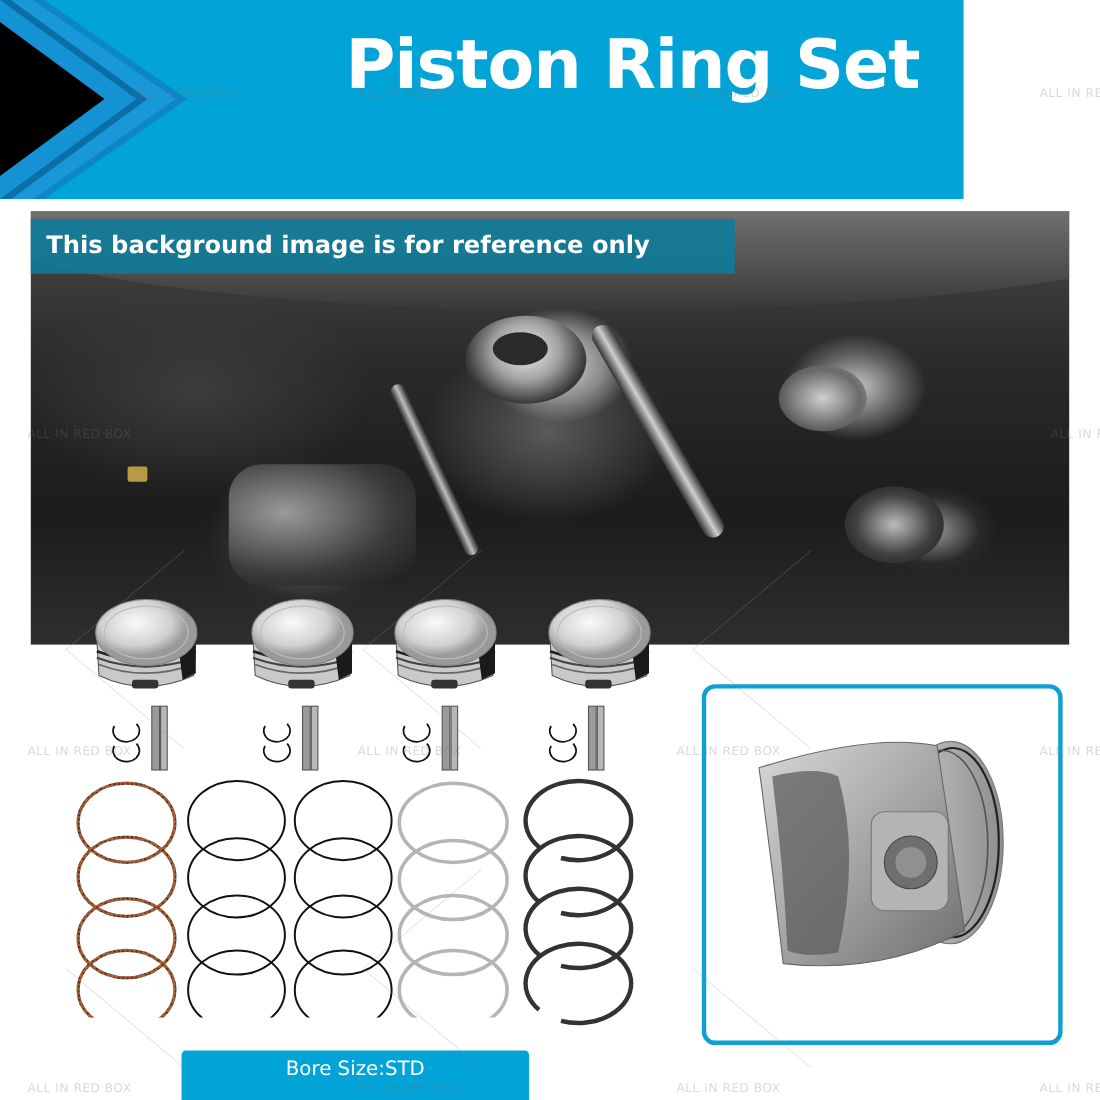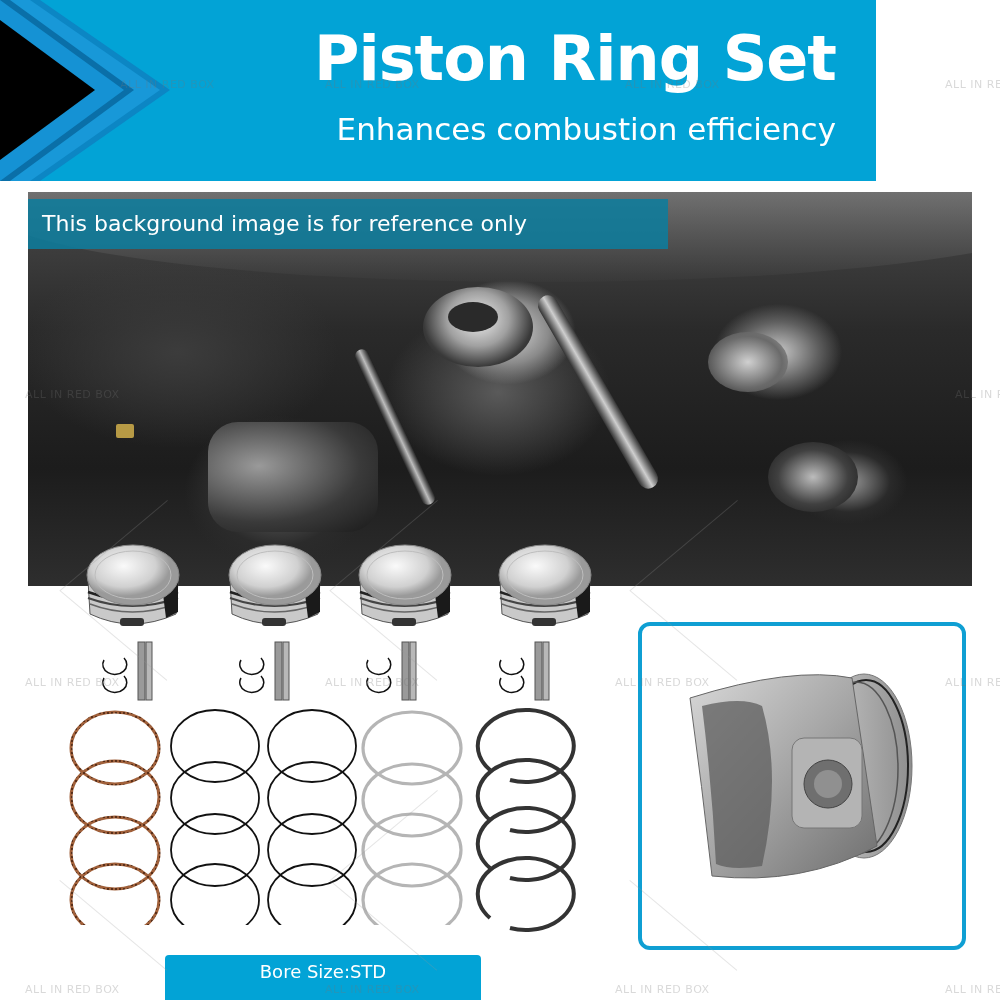--- a/index.html
+++ b/index.html
@@ -21,21 +21,21 @@
       radial-gradient(ellipse 70px 50px at 820px 290px, #9a9a9a 0%, #2a2a2a 60%, transparent 85%),
       radial-gradient(ellipse 110px 90px at 250px 300px, #6b6b6b 0%, #2b2b2b 60%, transparent 85%),
       radial-gradient(ellipse 200px 120px at 150px 160px, #3c3c3c 0%, transparent 80%),
       linear-gradient(180deg, #4a4a4a 0%, #2a2a2a 35%, #1c1c1c 70%, #2e2e2e 100%);
   }
   .photo .hood { position: absolute; left: -40px; top: -60px; width: 1100px; height: 150px; border-radius: 50%;
     background: linear-gradient(180deg, #bfbfbf 0%, #6f6f6f 60%, #3a3a3a 100%); opacity: .6; }
   .photo .cap { position: absolute; border-radius: 50%; }
   .photo .pipe { position: absolute; border-radius: 30px; }
   .ref-banner { position: absolute; left: 28px; top: 199px; width: 640px; height: 50px;
-    background: rgba(14,124,156,0.88); color: #fff; font-weight: normal; font-size: 22px; line-height: 50px; padding-left: 14px; white-space: nowrap; }
+    background: rgba(14,124,156,0.88); color: #fff; font-weight: bold; font-size: 22px; line-height: 50px; padding-left: 14px; white-space: nowrap; }
 
   
   .piston { position: absolute; width: 100px; height: 90px; }
   .pin-group { position: absolute; width: 70px; height: 60px; }
 
   
   .rings-svg { position: absolute; left: 55px; top: 700px; }
 
   .bore { position: absolute; left: 165px; top: 955px; width: 316px; height: 48px; background: #02a3d6; border-radius: 4px;
     color: #fff; font-size: 18px; text-align: center; line-height: 34px; }
@@ -53,21 +53,20 @@
 <div class="header">
   <svg class="chev" viewBox="0 0 180 181" width="180" height="181">
     <polygon points="0,0 40,0 170,90 40,181 0,181" fill="#0c86c4"></polygon>
     <polygon points="0,0 30,0 160,90 30,181 0,181" fill="#1898d8"></polygon>
     <polygon points="0,0 10,0 134,90 10,181 0,181" fill="#0a6fa8"></polygon>
     <polygon points="0,0 0,0 124,90 0,181" fill="#1592d4"></polygon>
     <polygon points="0,20 0,20 95,90 0,160" fill="#000000"></polygon>
     <polygon points="0,0 60,0 168,90 60,181 0,181" fill="none"></polygon>
   </svg>
   <div class="title">Piston Ring Set</div>
-  <div class="subtitle">Enhances combustion efficiency</div>
 </div>
 
 <div class="photo">
   <div class="hood"></div>
   <div class="cap" style="left:395px;top:95px;width:110px;height:80px;background:radial-gradient(ellipse at 50% 40%, #f0f0f0 0%, #a0a0a0 40%, #3a3a3a 70%, #1a1a1a 100%);"></div>
   <div class="cap" style="left:420px;top:110px;width:50px;height:30px;background:#2a2a2a;"></div>
   <div class="cap" style="left:680px;top:140px;width:80px;height:60px;background:radial-gradient(ellipse, #d0d0d0 0%, #6a6a6a 60%, transparent 100%);"></div>
   <div class="cap" style="left:740px;top:250px;width:90px;height:70px;background:radial-gradient(ellipse, #bcbcbc 0%, #404040 55%, #181818 100%);"></div>
   <div class="pipe" style="left:180px;top:230px;width:170px;height:110px;background:radial-gradient(ellipse at 30% 40%, #9a9a9a, #3a3a3a 60%, #1a1a1a);"></div>
   <div class="pipe" style="left:560px;top:90px;width:20px;height:220px;background:linear-gradient(90deg,#333,#cfcfcf,#333);transform:rotate(-30deg);"></div>

